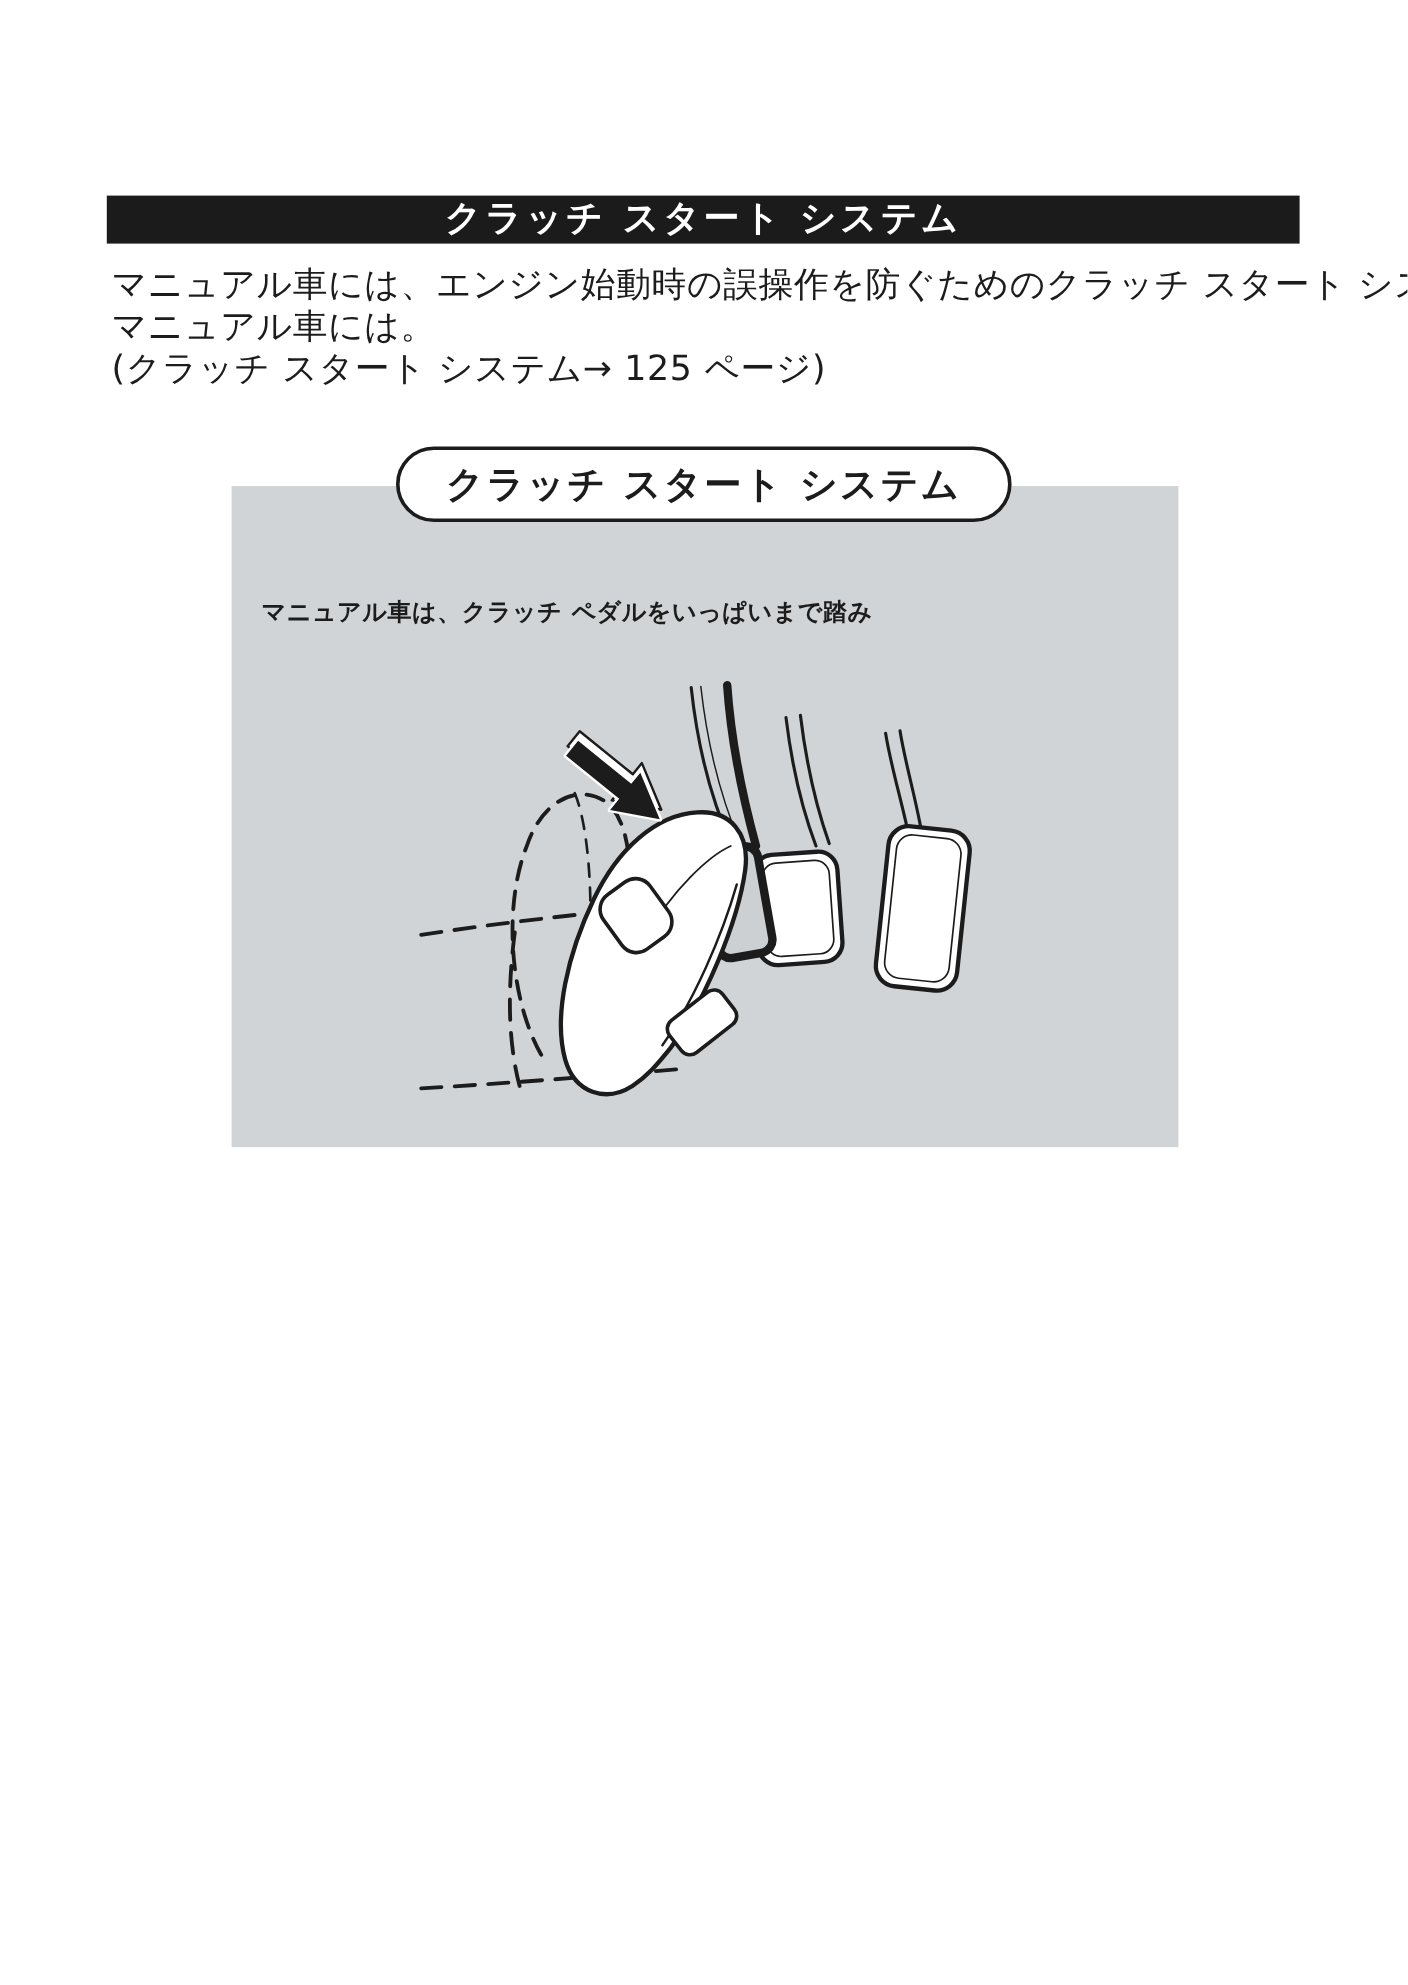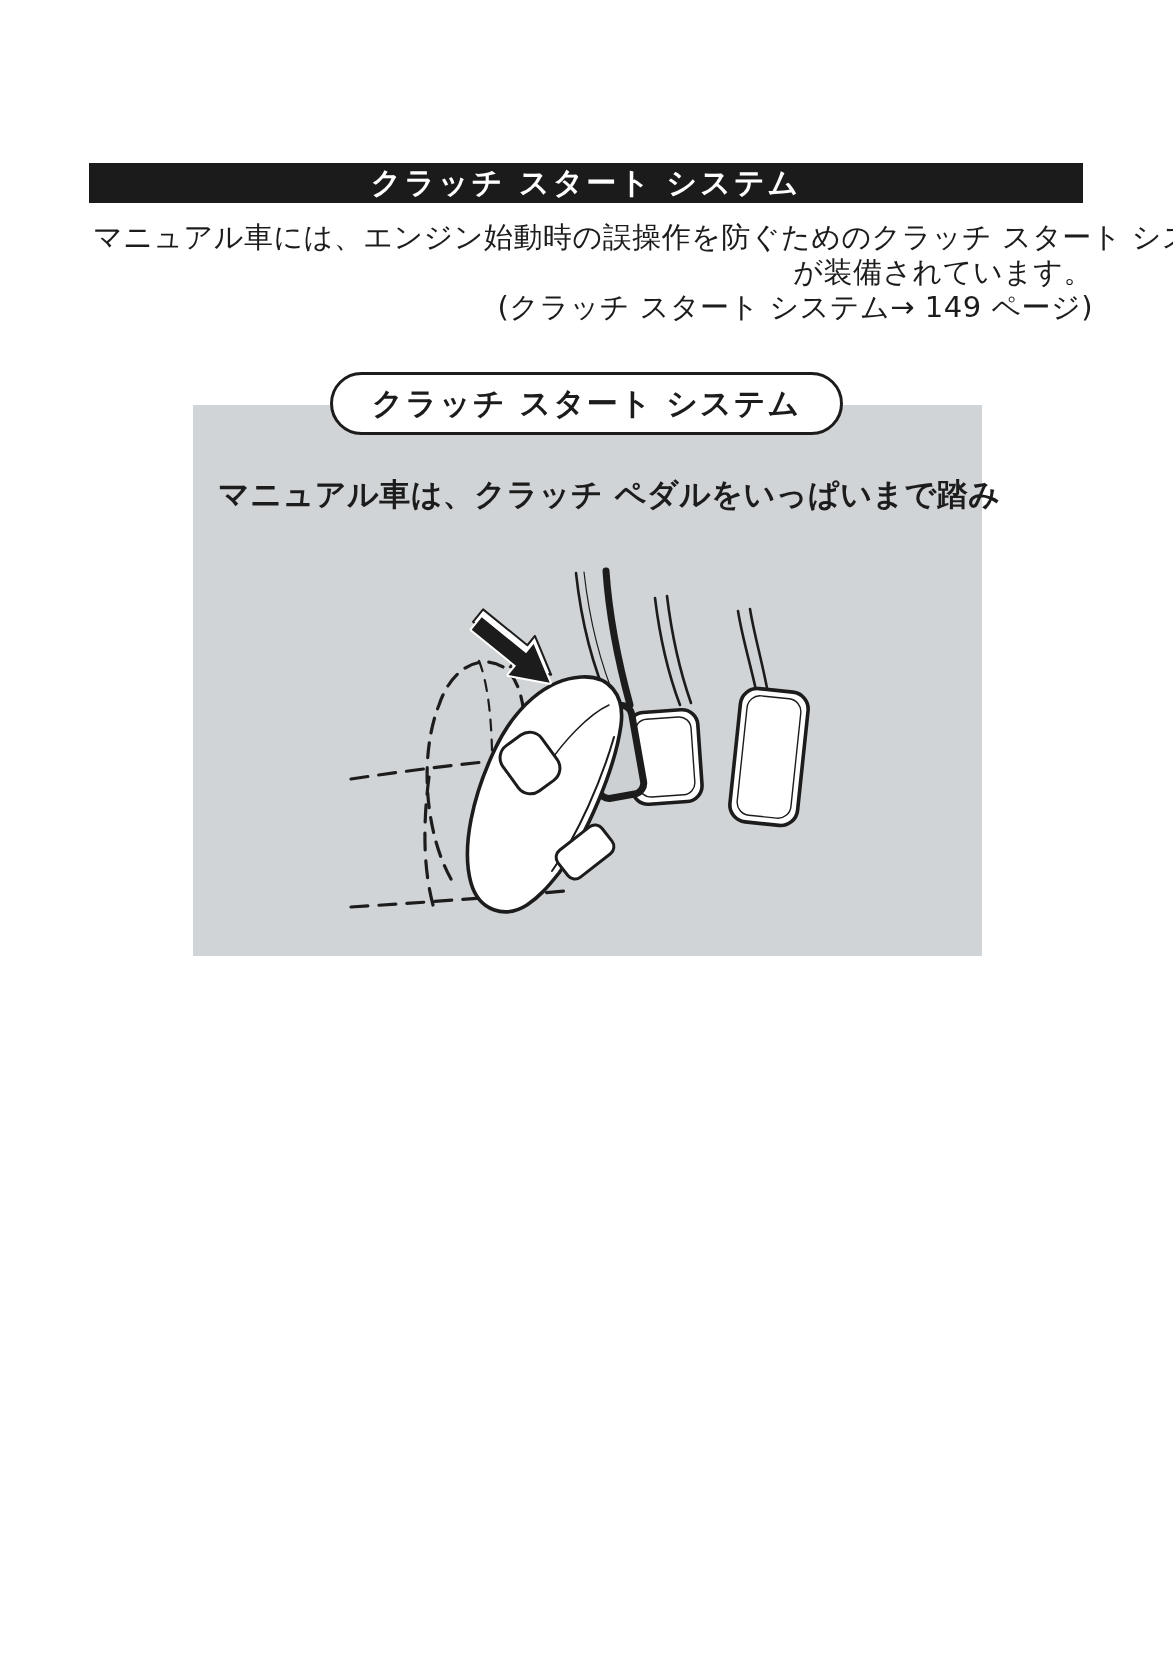--- a/index.html
+++ b/index.html
@@ -3,21 +3,20 @@
 <meta charset="utf-8">
 <style>
   html,body { margin:0; padding:0; background:#fff; }
   .page {
     position:relative;
     width:1173px; height:1654px;
     background:var(--page-bg, #ffffff);
     color:var(--text, #1c1c1c);
     font-family:"DejaVu Sans", "Liberation Sans", sans-serif;
     overflow:hidden;
-    text-align:right;
   }
   .title-bar {
     position:absolute; left:89px; top:163px;
     width:994px; height:40px;
     background:var(--bar-bg, #1b1b1b);
     display:flex; align-items:center; justify-content:center;
   }
   .title-bar .title-text {
     color:var(--bar-text, #ffffff);
     font-size:30px; font-weight:bold; letter-spacing:3px;
@@ -39,41 +38,41 @@
     background:#ffffff;
     border:3px solid var(--line, #1c1c1c);
     border-radius:33px;
     box-sizing:border-box;
     display:flex; align-items:center; justify-content:center;
   }
   .figure-label .label-text {
     font-size:31px; font-weight:bold; letter-spacing:2px; white-space:nowrap;
   }
   .figure-caption {
-    position:absolute; left:25px; top:72px; width:740px;
-    font-size:31px; line-height:35px; font-weight:bold;
+    position:absolute; left:25px; top:88px; width:740px;
+    font-size:20px; line-height:35px; font-weight:bold;
     letter-spacing:0.5px; white-space:nowrap;
   }
   .figure-art {
     position:absolute; left:0; top:0; width:789px; height:551px;
   }
 </style>
 </head>
 <body>
 
 <div class="page">
 
   <div class="title-bar">
     <span class="title-text">クラッチ スタート システム</span>
   </div>
 
   <div class="intro">
     <div>マニュアル車には、エンジン始動時の誤操作を防ぐためのクラッチ スタート システム</div>
-    <div>が装備されています。</div>
-    <div>(クラッチ スタート システム→ 149 ページ)</div>
+    <div>マニュアル車には。</div>
+    <div>(クラッチ スタート システム→ 125 ページ)</div>
   </div>
 
   <div class="figure-box">
 
     <div class="figure-label">
       <span class="label-text">クラッチ スタート システム</span>
     </div>
 
     <div class="figure-caption">
       <div>マニュアル車は、クラッチ ペダルをいっぱいまで踏み</div>

